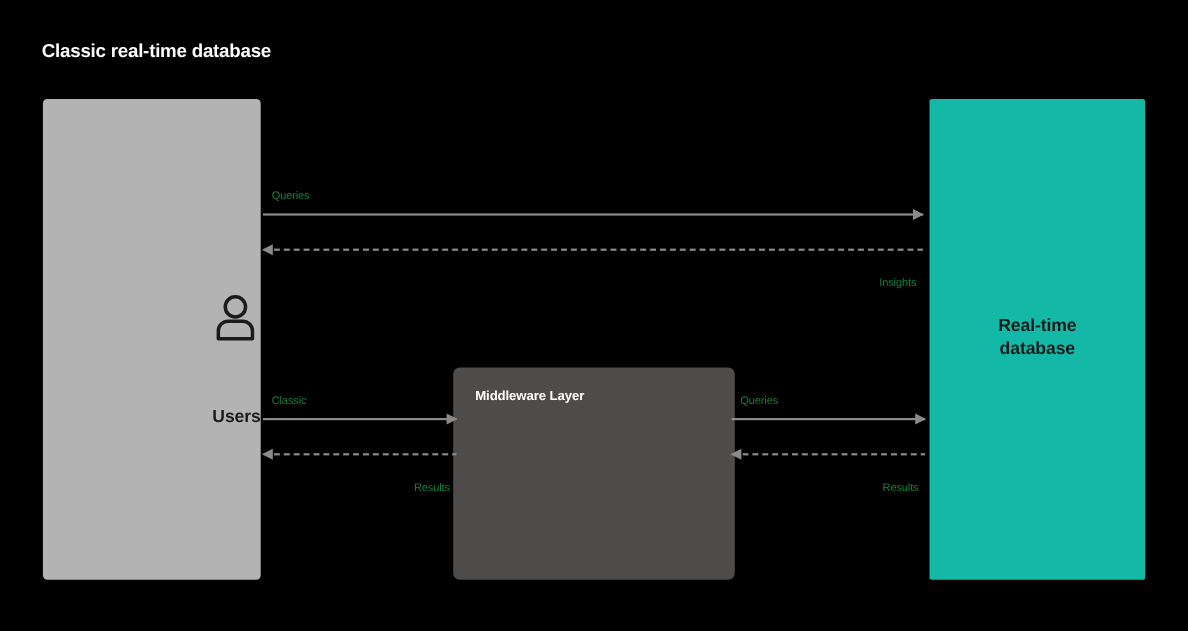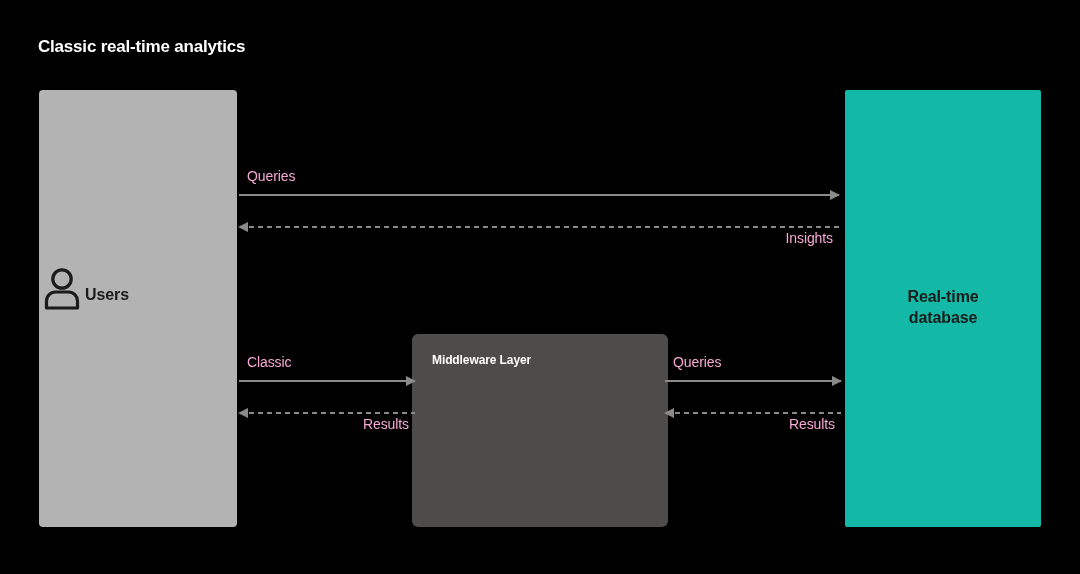--- a/index.html
+++ b/index.html
@@ -40,22 +40,23 @@
     height: 437px;
     background: #b3b3b3;
     border-radius: 4px;
   }
   #users-inner {
     position: absolute;
     left: 0;
     right: 0;
     top: 176px;
     display: flex;
-    flex-direction: row;
-    align-items: center;
+    flex-direction: column;
+    align-items: flex-end;
+    gap: 48px;
   }
   #user-icon {
     width: 46px;
     height: 46px;
     display: block;
   }
   #users-label {
     margin-top: 11px;
     font-size: 16px;
     font-weight: bold;
@@ -134,42 +135,42 @@
     border-left: 10px solid #8a8a8a;
     right: -1px;
   }
   .arrow-left {
     border-right: 10px solid #8a8a8a;
     left: -1px;
   }
 
   .edge-label {
     position: absolute;
-    font-size: 14px;
-    color: #f9a8d4;
+    font-size: 10px;
+    color: #15803d;
     white-space: nowrap;
     letter-spacing: -0.1px;
   }
   .label-above-left { bottom: 12px; left: 8px; }
-  .label-below-right { top: 4px; right: 6px; }
+  .label-below-right { top: 26px; right: 6px; }
 
   
   #c-queries-top   { left: 239px; top: 194px; width: 600px; }
   #c-insights      { left: 239px; top: 226px; width: 600px; }
   #c-requests      { left: 239px; top: 380px; width: 176px; }
   #c-results-left  { left: 239px; top: 412px; width: 176px; }
   #c-queries-mid   { left: 665px; top: 380px; width: 176px; }
   #c-results-right { left: 665px; top: 412px; width: 176px; }
 </style>
 </head>
 <body>
 
 <div id="stage">
 
-  <div id="title">Classic real-time analytics</div>
+  <div id="title">Classic real-time database</div>
 
   <div class="box" id="users-box">
     <div id="users-inner">
       <svg id="user-icon" viewBox="0 0 46 46">
         <circle cx="23" cy="13" r="9.2" fill="none" stroke="#1b1b1b" stroke-width="3.2"></circle>
         <path d="M7.5 42 v-7 a9 9 0 0 1 9 -9 h13 a9 9 0 0 1 9 9 v7 z" fill="none" stroke="#1b1b1b" stroke-width="3.2" stroke-linejoin="round"></path>
       </svg>
       <div id="users-label">Users</div>
     </div>
   </div>

